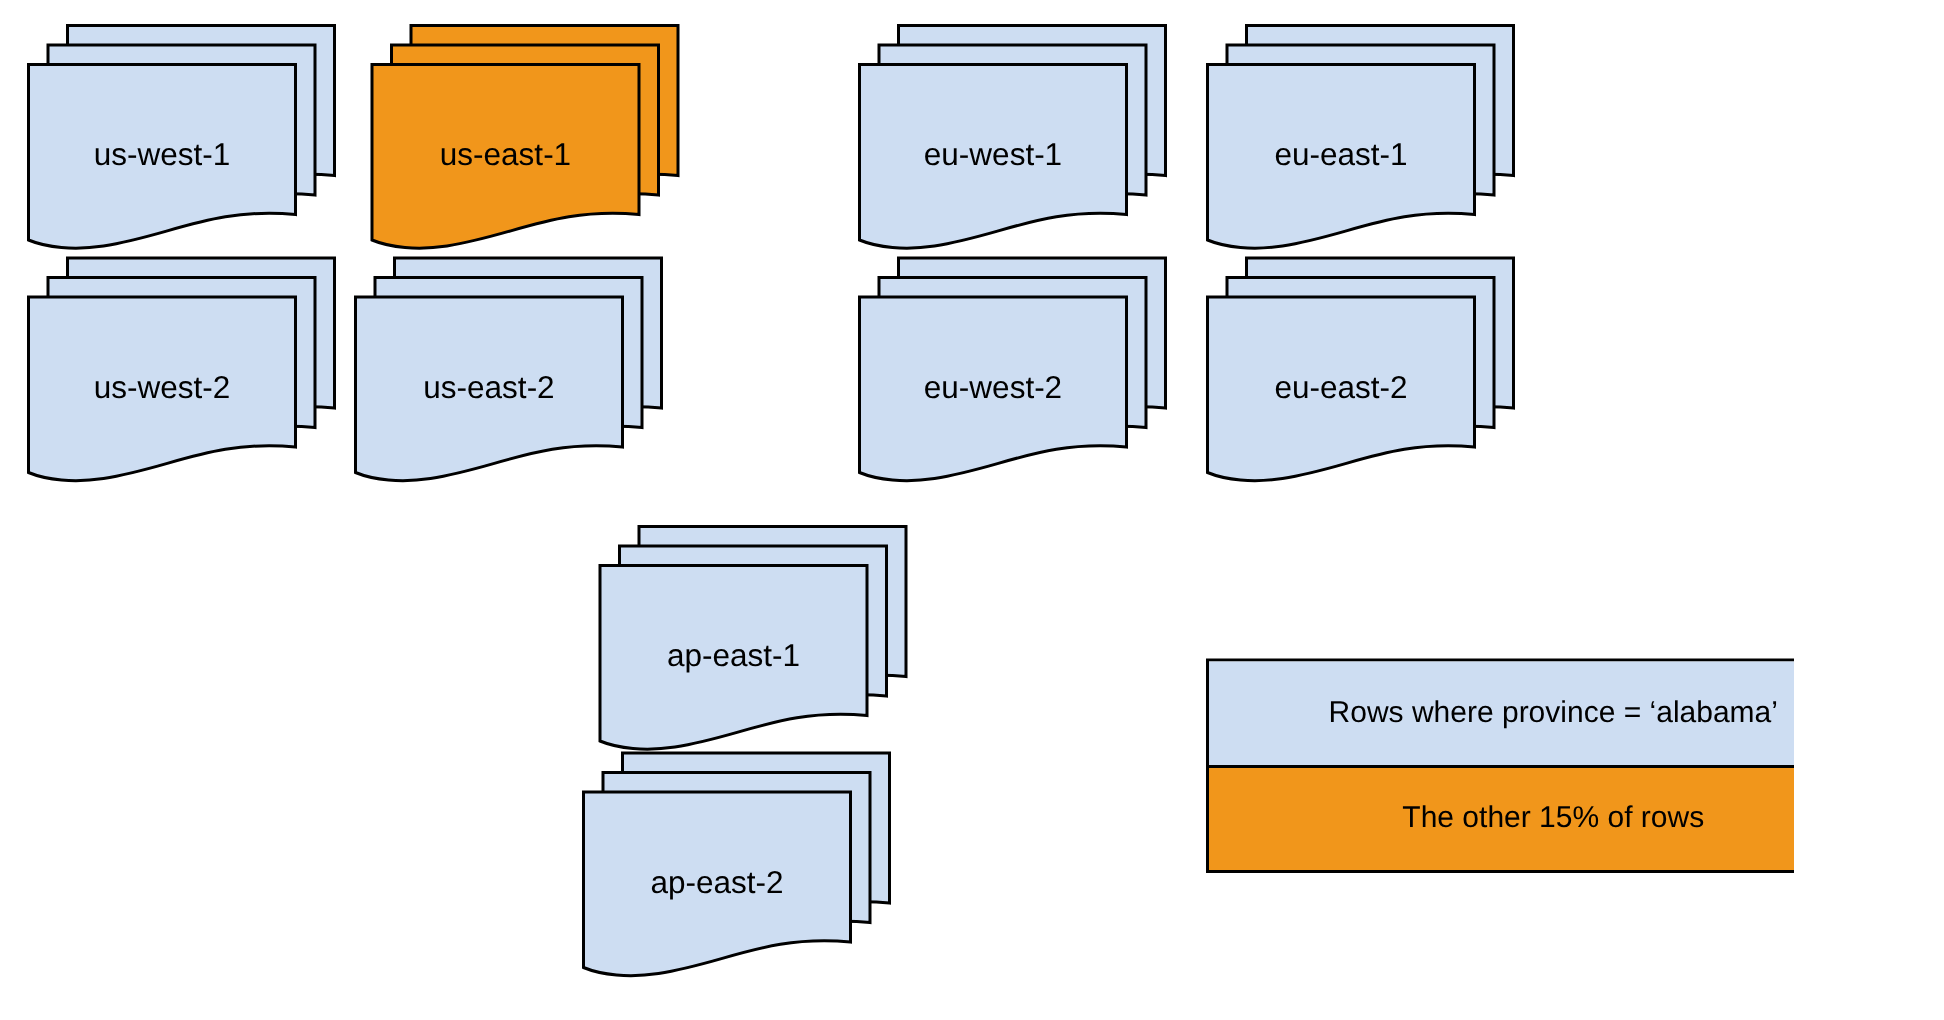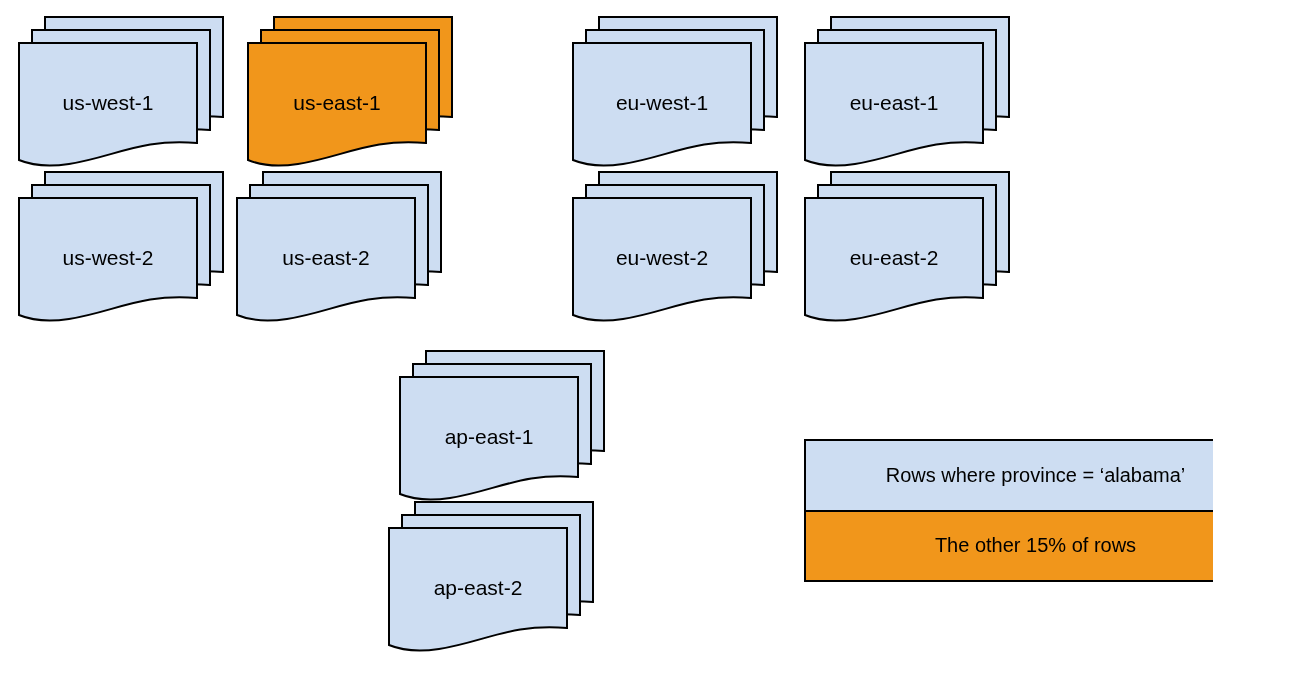--- a/index.html
+++ b/index.html
@@ -7,21 +7,20 @@
     padding: 0;
     background: #ffffff;
     font-family: "Liberation Sans", sans-serif;
   }
   #canvas {
     position: relative;
     width: 1196px;
     height: 680px;
     background: #ffffff;
     overflow: hidden;
-    padding-left: 17px;
   }
   .stack {
     position: absolute;
     overflow: visible;
   }
   .stack use {
     stroke: #000000;
     stroke-width: 2;
   }
   .stack text {

